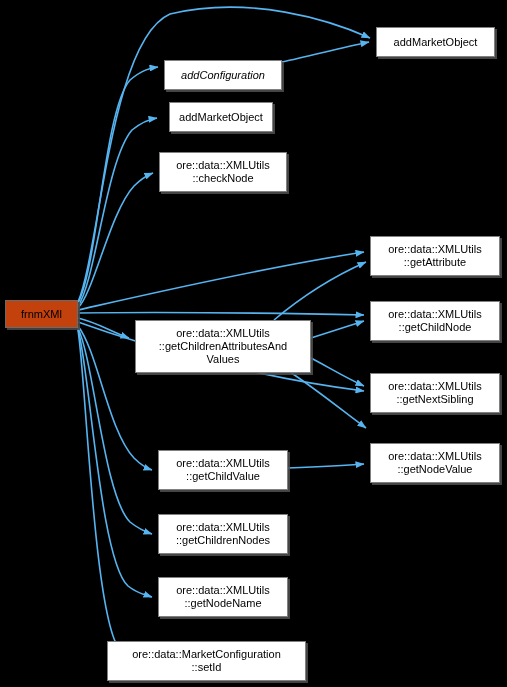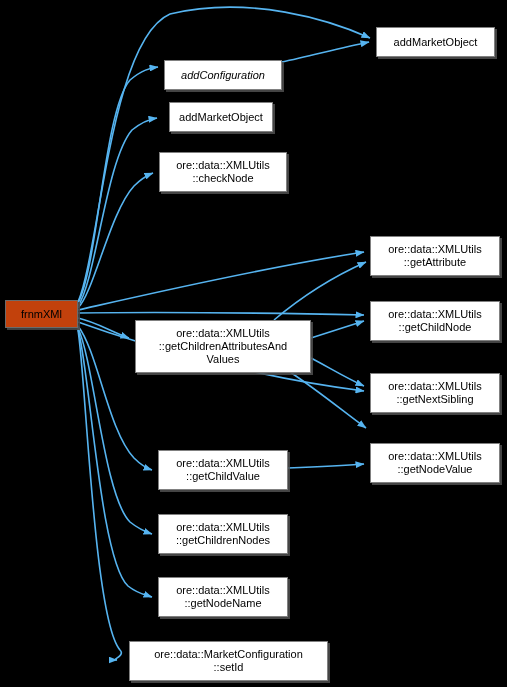--- a/index.html
+++ b/index.html
@@ -100,16 +100,16 @@
       <div class="node-box" style="left: 370px; top: 373px; width: 130px; height: 40px;"><span class="node-label">ore::data::XMLUtils
 ::getNextSibling</span></div>
       <div class="node-box" style="left: 370px; top: 443px; width: 130px; height: 40px;"><span class="node-label">ore::data::XMLUtils
 ::getNodeValue</span></div>
       <div class="node-box" style="left: 158px; top: 450px; width: 130px; height: 40px;"><span class="node-label">ore::data::XMLUtils
 ::getChildValue</span></div>
       <div class="node-box" style="left: 158px; top: 514px; width: 130px; height: 40px;"><span class="node-label">ore::data::XMLUtils
 ::getChildrenNodes</span></div>
       <div class="node-box" style="left: 158px; top: 577px; width: 130px; height: 40px;"><span class="node-label">ore::data::XMLUtils
 ::getNodeName</span></div>
-      <div class="node-box" style="left: 129px; top: 641px; width: 199px; height: 40px;"><span class="node-label">ore::data::MarketConfiguration
+      <div class="node-box" style="left: 107px; top: 641px; width: 199px; height: 40px;"><span class="node-label">ore::data::MarketConfiguration
 ::setId</span></div>
     </div>
 </div>
 
 </body></html>

